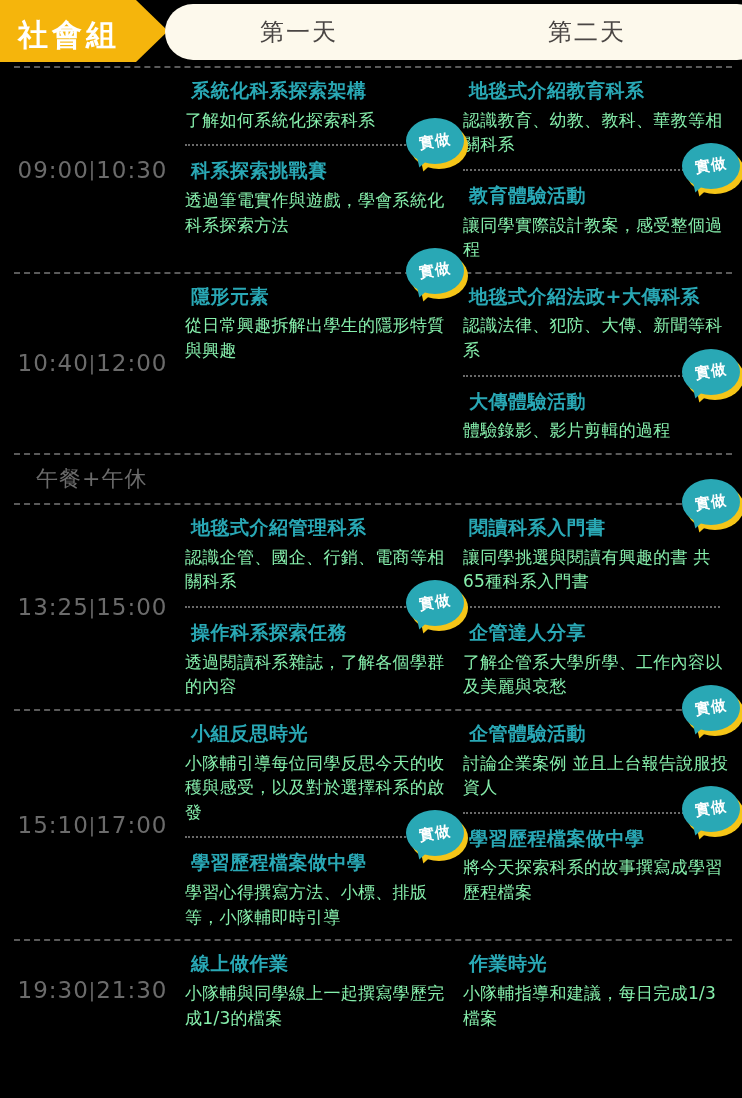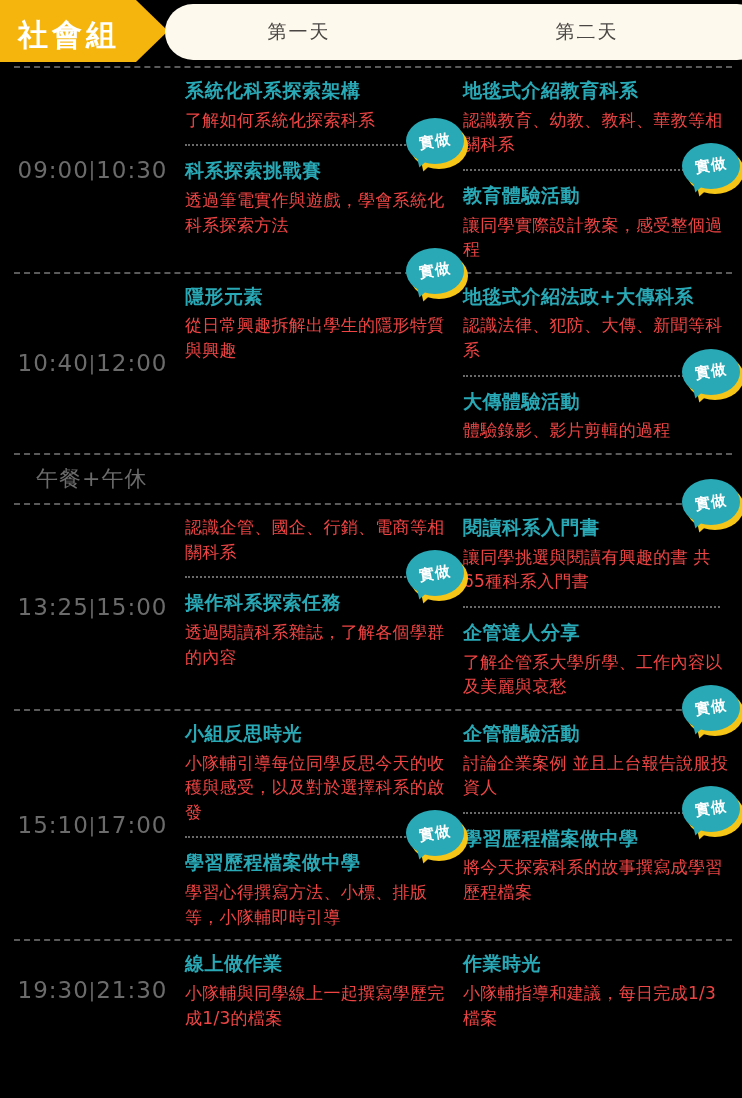--- a/index.html
+++ b/index.html
@@ -24,21 +24,21 @@
     padding-left:18px; line-height:1;
   }
 
   #day-pill {
     position:absolute; left:165px; top:4px; width:600px; height:56px;
     background:#FDF9EC; border-radius:28px;
     display:flex; align-items:center;
   }
   .day-tab {
     width:252px; text-align:center; color:#4a4644;
-    font-size:19px; letter-spacing:2px;
+    font-size:24px; letter-spacing:2px;
   }
   .day-tab.first { margin-left:8px; }
   .day-tab.second { margin-left:36px; }
 
   
   #schedule { position:relative; width:742px; }
 
   .divider {
     height:0; border-top:2px dashed #5a5a5a;
     margin:0 10px 0 14px;
@@ -55,24 +55,24 @@
   }
   .time-sep { font-size:19px; line-height:1.1; }
 
   .sessions-col { flex:1; display:flex; }
   .day-col { width:275px; flex:0 0 275px; position:relative; }
   .day-col.col2 { margin-left:3px; }
 
   .slot { padding:10px 6px 10px 0; position:relative; }
   .slot-title {
     color:#29A8B5; font-size:19px; font-weight:bold;
-    letter-spacing:0.5px; line-height:1.35; margin-bottom:4px;
+    letter-spacing:0.5px; line-height:1.35; margin-bottom:4px;margin-left:6px;
   }
   .slot-desc {
-    color:#ef4444; font-size:17px; line-height:1.45; letter-spacing:0.3px;
+    color:#86efac; font-size:17px; line-height:1.45; letter-spacing:0.3px;
   }
 
   .slot-divider {
     height:0; border-top:2px dotted #6a6a6a; margin:2px 18px 2px 0;
   }
 
   
   .badge {
     position:absolute; width:62px; height:52px; z-index:5;
   }
@@ -220,20 +220,21 @@
     <div class="divider"></div>
     <div class="row">
       <div class="time-col">
         <div>13:25</div>
         <div class="time-sep">|</div>
         <div>15:00</div>
       </div>
       <div class="sessions-col">
         <div class="day-col">
           <div class="slot">
+            <div class="slot-title">地毯式介紹管理科系</div>
             <div class="slot-desc">認識企管、國企、行銷、電商等相關科系</div>
           </div>
           <div class="slot-divider"></div>
           <div class="slot">
             <div class="slot-title">操作科系探索任務</div>
             <div class="slot-desc">透過閱讀科系雜誌，了解各個學群的內容</div>
             <div class="badge" style="right: -8px; top: -30px;">
               <div class="tail-shadow"></div>
               <div class="shadow"></div>
               <div class="tail"></div>

